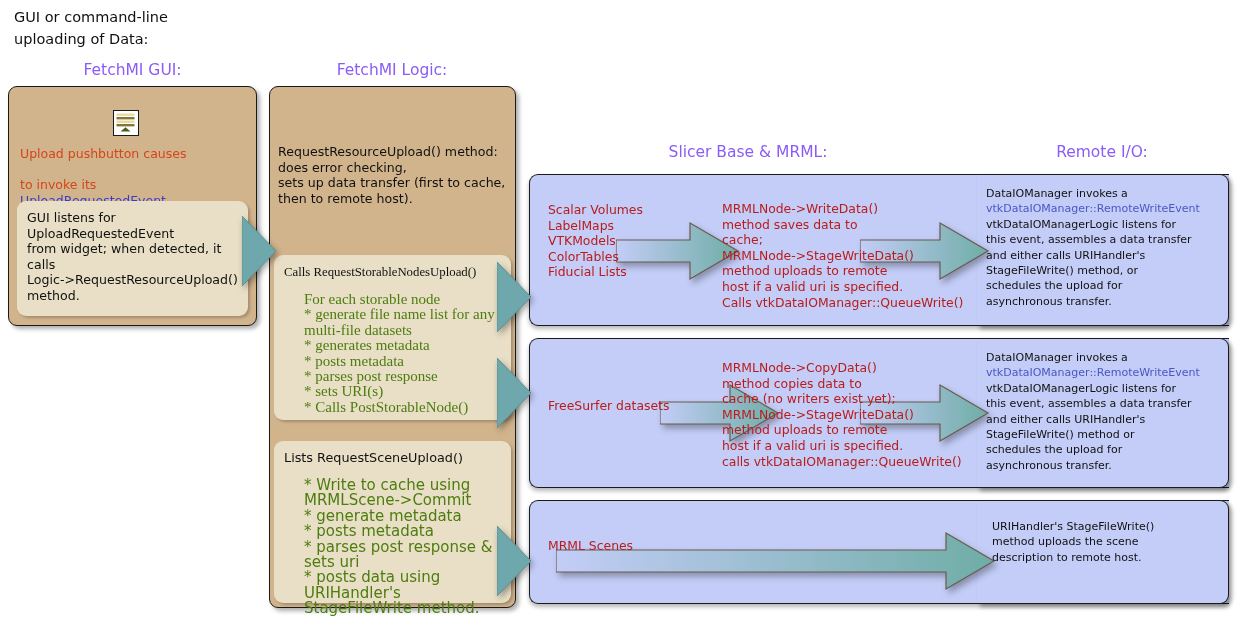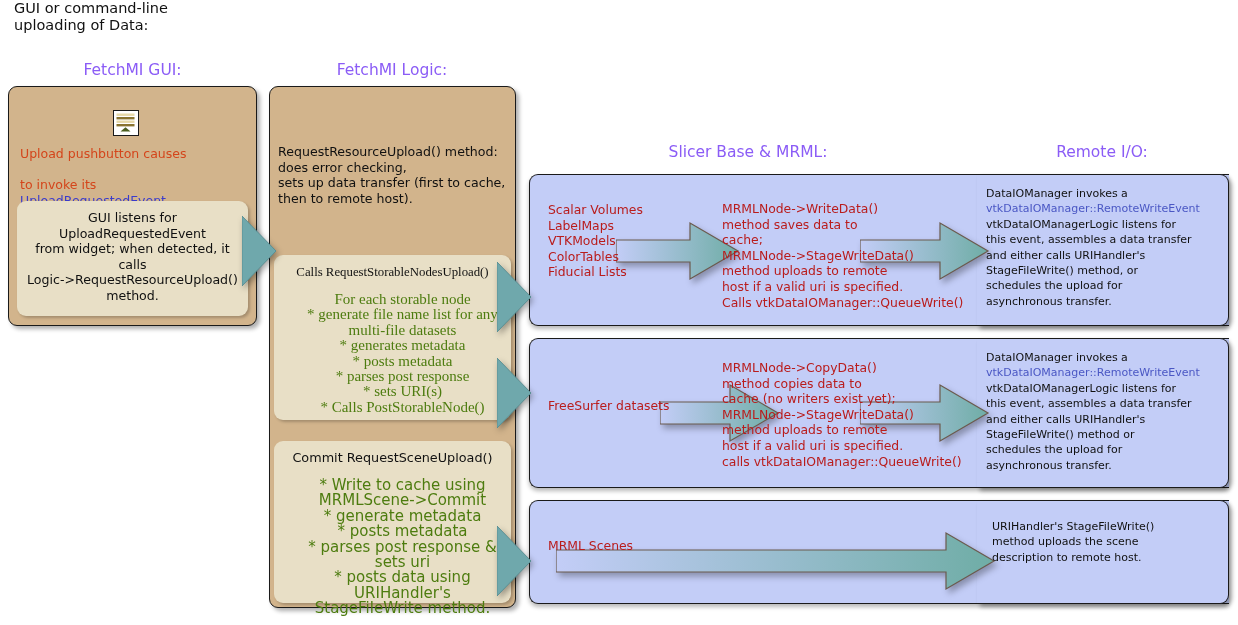--- a/index.html
+++ b/index.html
@@ -12,23 +12,23 @@
     height: 625px;
     position: relative;
     overflow: hidden;
     font-family: "DejaVu Sans", "Liberation Sans", sans-serif;
     color: #111111;
   }
   .abs { position: absolute; }
 
   
   #main-heading {
-    left: 14px; top: 0;
+    left: 14px; top: 6px;
     font-size: 14.5px;
-    line-height: 17px;
+    line-height: 22px;
     color: #111111;
     white-space: pre-line;
   }
 
   
   .col-caption {
     font-size: 15.5px;
     color: #8b5cf6;
     text-align: center;
     white-space: nowrap;
@@ -63,21 +63,20 @@
   #panel-remote-1, #panel-remote-2, #panel-remote-3 { border-left: none; border-radius: 0 9px 9px 0; box-shadow: 3px 3px 4px rgba(0,0,0,0.32);}
   #panel-slicer-1, #panel-slicer-2, #panel-slicer-3 { border-right: none; border-radius: 9px 0 0 9px; box-shadow: 0 3px 4px rgba(0,0,0,0.28);}
 
   
   .subbox {
     background: #e8dfc6;
     border-radius: 9px;
     box-sizing: border-box;
     box-shadow: 2px 2px 3px rgba(0,0,0,0.22);
     padding: 9px 10px 0 10px;
-    text-align: center;
   }
   #gui-subbox   { left: 17px;  top: 201px; width: 231px; height: 115px; }
   #logic-sub-1  { left: 274px; top: 255px; width: 237px; height: 165px; font-family: Liberation Serif, serif; }
   #logic-sub-2  { left: 274px; top: 441px; width: 237px; height: 162px; }
 
   
   .body-text {
     font-size: 12.6px;
     line-height: 15.6px;
     white-space: pre-line;
@@ -304,21 +303,21 @@
 * generate file name list for any
    multi-file datasets
 * generates metadata
 * posts metadata
 * parses post response
 * sets URI(s)
 * Calls PostStorableNode()</div>
 </div>
 
 <div class="abs subbox" id="logic-sub-2">
-  <div class="sub-title">Commit RequestSceneUpload()</div>
+  <div class="sub-title">Lists RequestSceneUpload()</div>
   <div class="sub-list">* Write to cache using
    MRMLScene-&gt;Commit
 * generate metadata
 * posts metadata
 * parses post response &amp; sets uri
 * posts data using URIHandler's
    StageFileWrite method.</div>
 </div>
 
 <svg class="abs chev" id="chev-gui-logic" viewBox="0 0 38 78">

